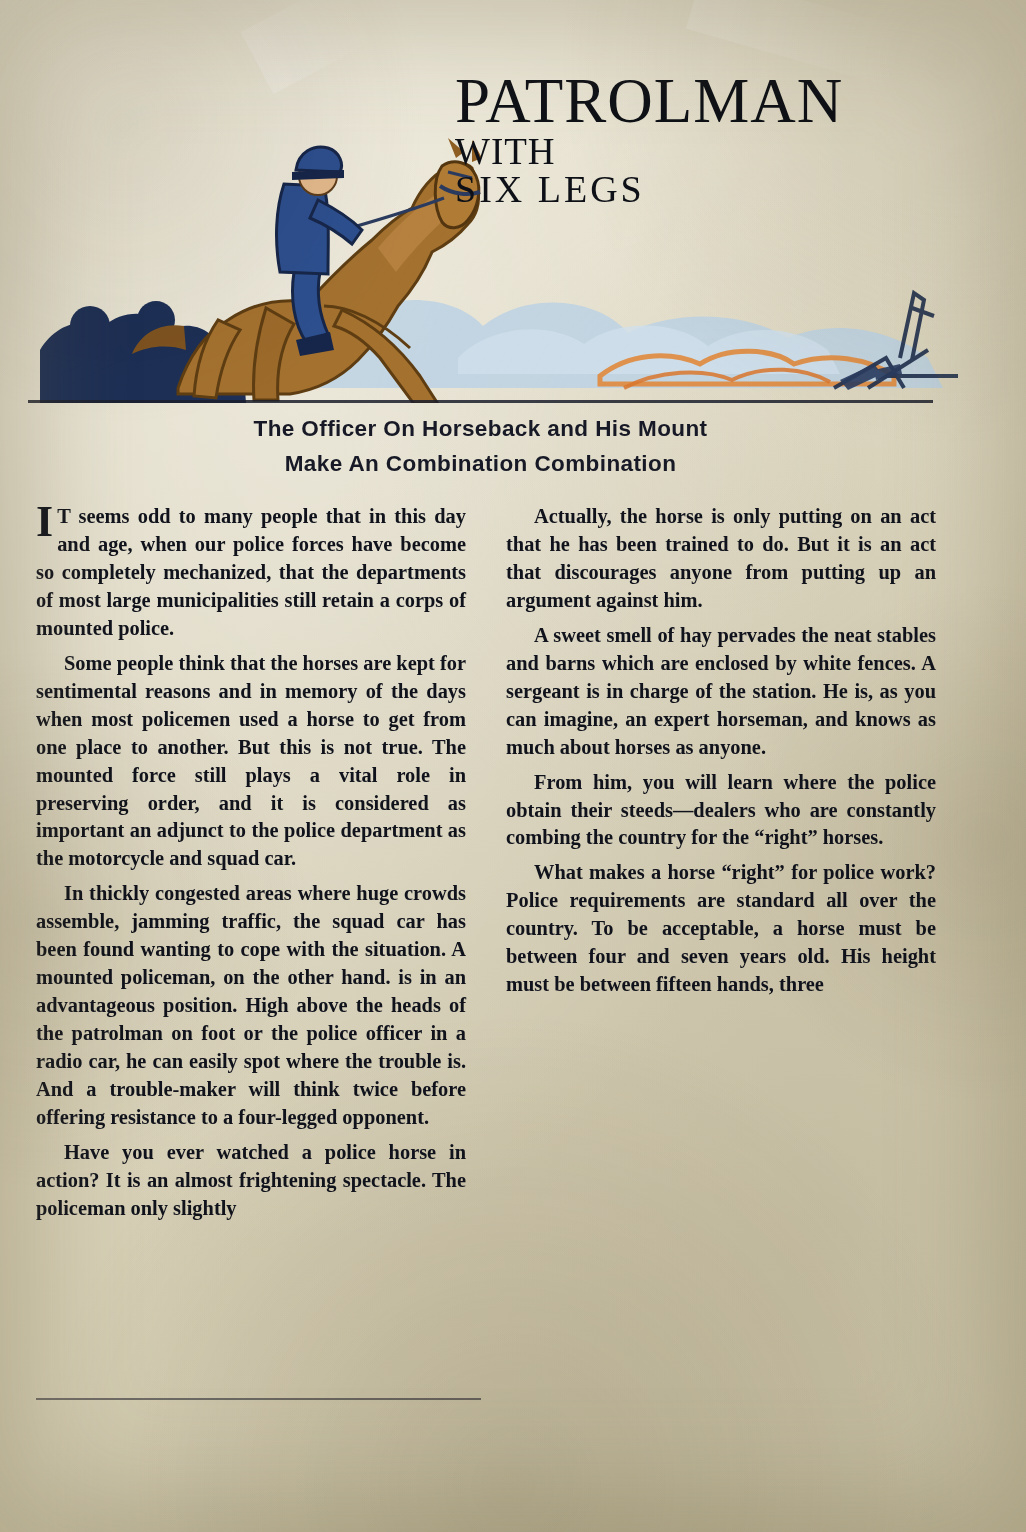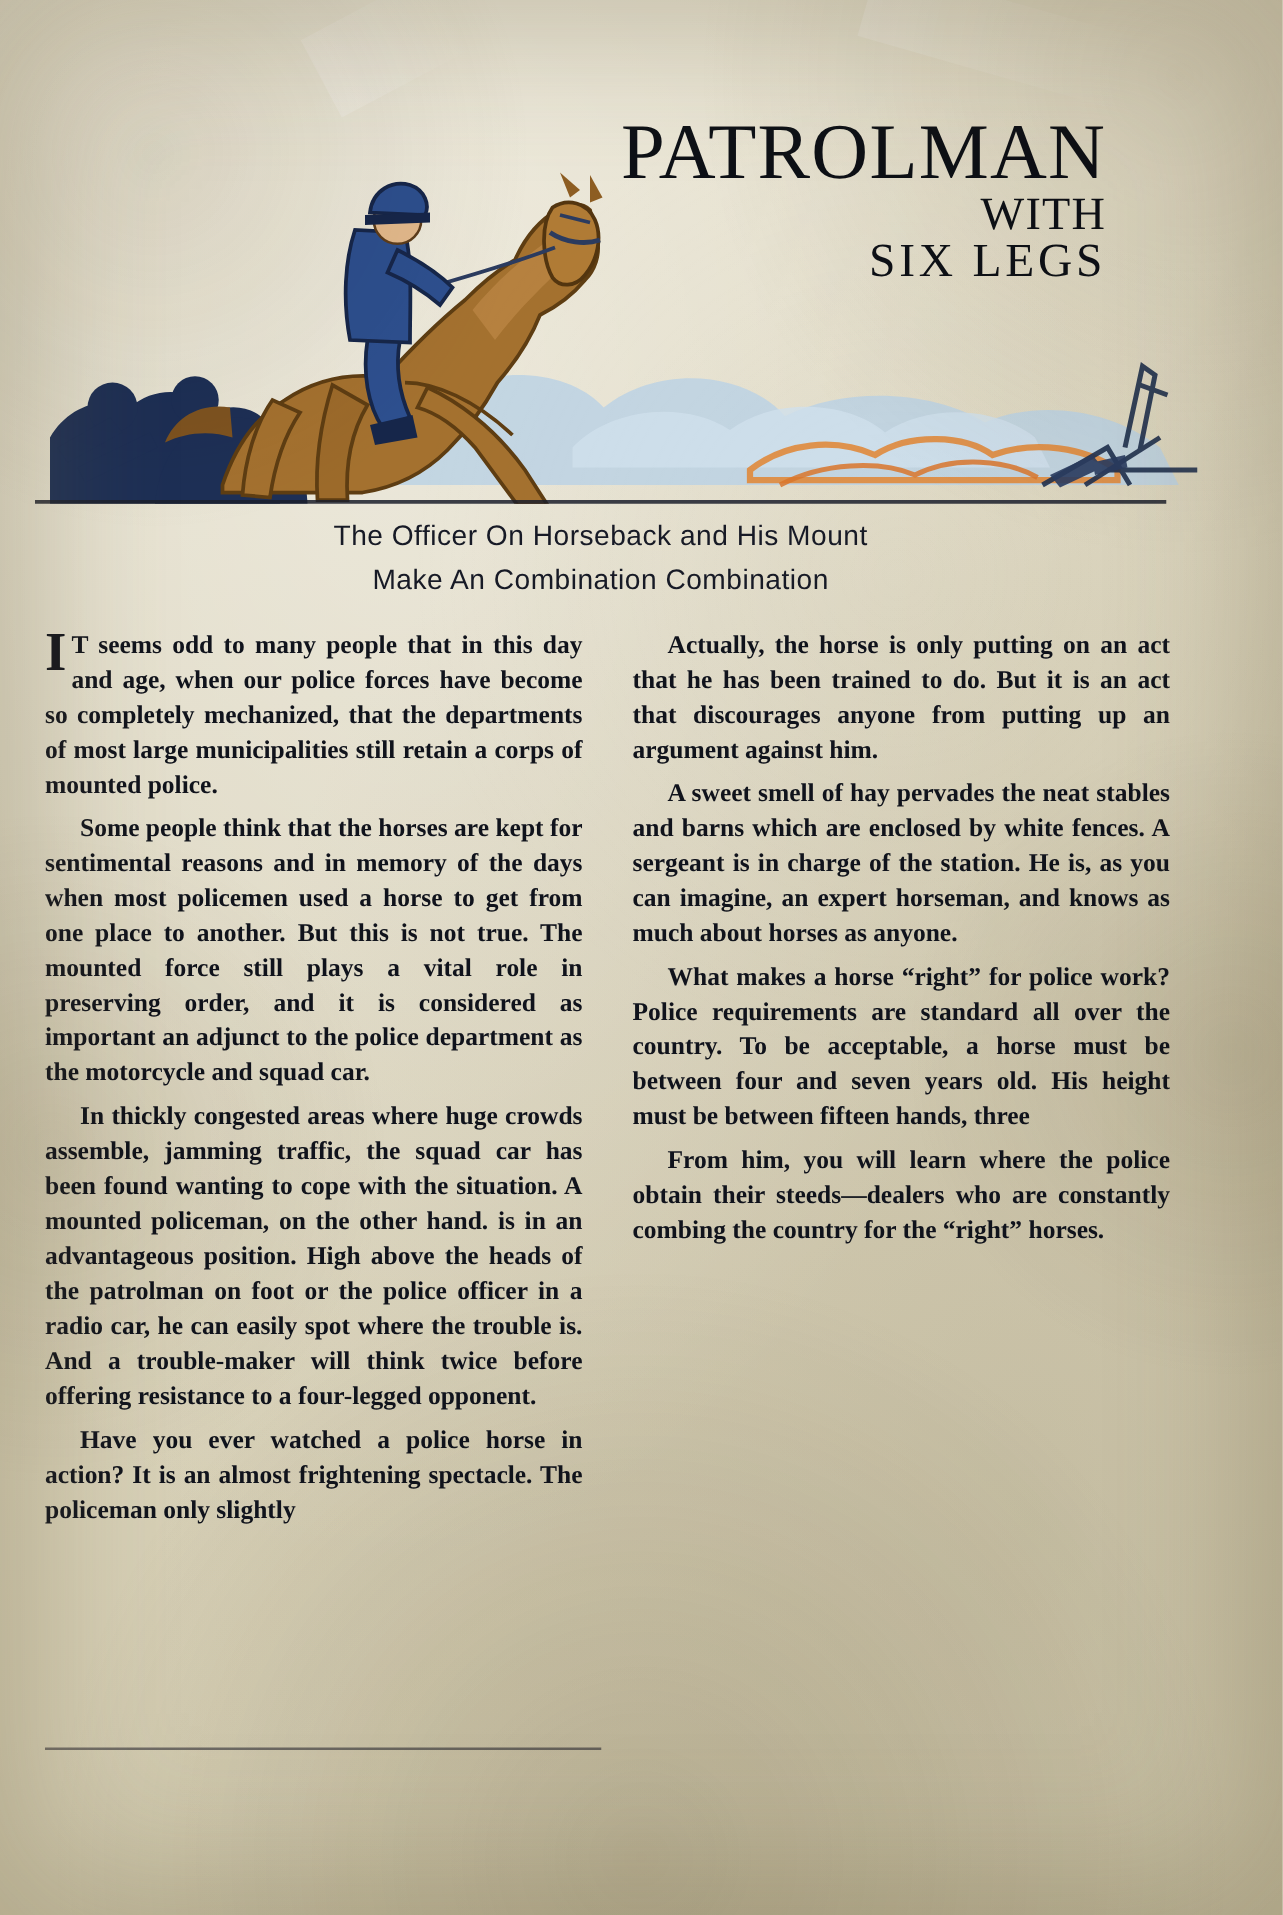--- a/index.html
+++ b/index.html
@@ -55,26 +55,25 @@
     width: 930px;
     height: 345px;
   }
   .header-art svg { display:block; width:100%; height:100%; }
 
   .title-block {
     position: absolute;
     left: 455px;
     top: 72px;
     width: 430px;
-    text-align: right;
+    text-align: left;
     font-family: "Liberation Serif", serif;
     color: #0d1016;
     line-height: .95;
     letter-spacing: 1px;
-    margin-top: 20px;
   }
   .title-line1 { font-size: 63px; }
   .title-line2 { font-size: 37px; margin-top: 2px; }
   .title-line3 { font-size: 38px; margin-top: 2px; letter-spacing: 3px; }
 
   .rule {
     position: absolute;
     left: 28px;
     top: 400px;
     width: 905px;
@@ -83,21 +82,21 @@
     opacity: .85;
   }
 
   .deck {
     position: absolute;
     left: 28px;
     top: 412px;
     width: 905px;
     text-align: center;
     font-family: "Liberation Sans", sans-serif;
-    font-weight: normal;
+    font-weight: bold;
     font-size: 22.5px;
     letter-spacing: .4px;
     color: #171a26;
     line-height: 1.55;
   }
 
   .columns {
     position: absolute;
     left: 36px;
     top: 503px;
@@ -222,22 +221,22 @@
   <div class="columns">
     <div class="col">
       <p class="first"><span class="dropcap">I</span><span>T seems odd to many people that in this day and age, when our police forces have become so completely mechanized, that the departments of most large municipalities still retain a corps of mounted police.</span></p>
       <p>Some people think that the horses are kept for sentimental reasons and in memory of the days when most policemen used a horse to get from one place to another. But this is not true. The mounted force still plays a vital role in preserving order, and it is considered as important an adjunct to the police department as the motorcycle and squad car.</p>
       <p>In thickly congested areas where huge crowds assemble, jamming traffic, the squad car has been found wanting to cope with the situation. A mounted policeman, on the other hand. is in an advantageous position. High above the heads of the patrolman on foot or the police officer in a radio car, he can easily spot where the trouble is. And a trouble-maker will think twice before offering resistance to a four-legged opponent.</p>
       <p>Have you ever watched a police horse in action? It is an almost frightening spectacle. The policeman only slightly</p>
     </div>
     <div class="col">
       <p>Actually, the horse is only putting on an act that he has been trained to do. But it is an act that discourages anyone from putting up an argument against him.</p>
       <p>A sweet smell of hay pervades the neat stables and barns which are enclosed by white fences. A sergeant is in charge of the station. He is, as you can imagine, an expert horseman, and knows as much about horses as anyone.</p>
+      <p>From him, you will learn where the police obtain their steeds—dealers who are constantly combing the country for the “right” horses.</p>
       <p>What makes a horse “right” for police work? Police requirements are standard all over the country. To be acceptable, a horse must be between four and seven years old. His height must be between fifteen hands, three</p>
-      <p>From him, you will learn where the police obtain their steeds—dealers who are constantly combing the country for the “right” horses.</p>
     </div>
   </div>
 
   <div class="bottom-rule"></div>
 
   <div class="crease" style="left:250px; top:0; width:120px; height:70px; transform:rotate(-28deg);"></div>
   <div class="crease" style="left:690px; top:0; width:220px; height:60px; transform:rotate(16deg);"></div>
   <div class="grain"></div>
   <div class="vignette"></div>
 </div>

